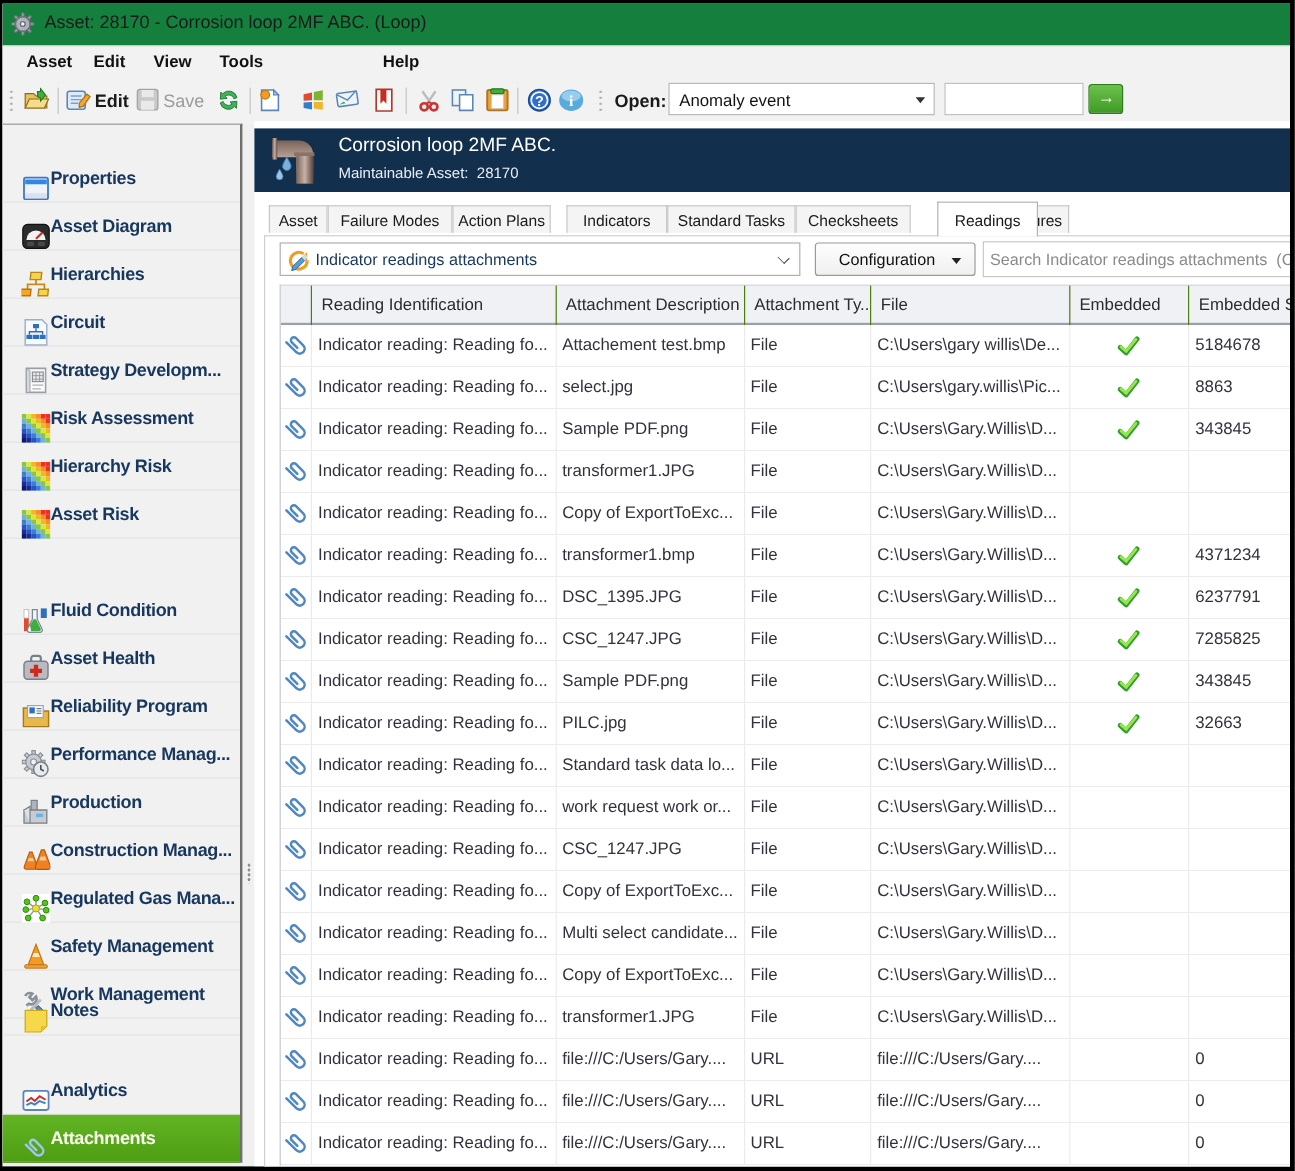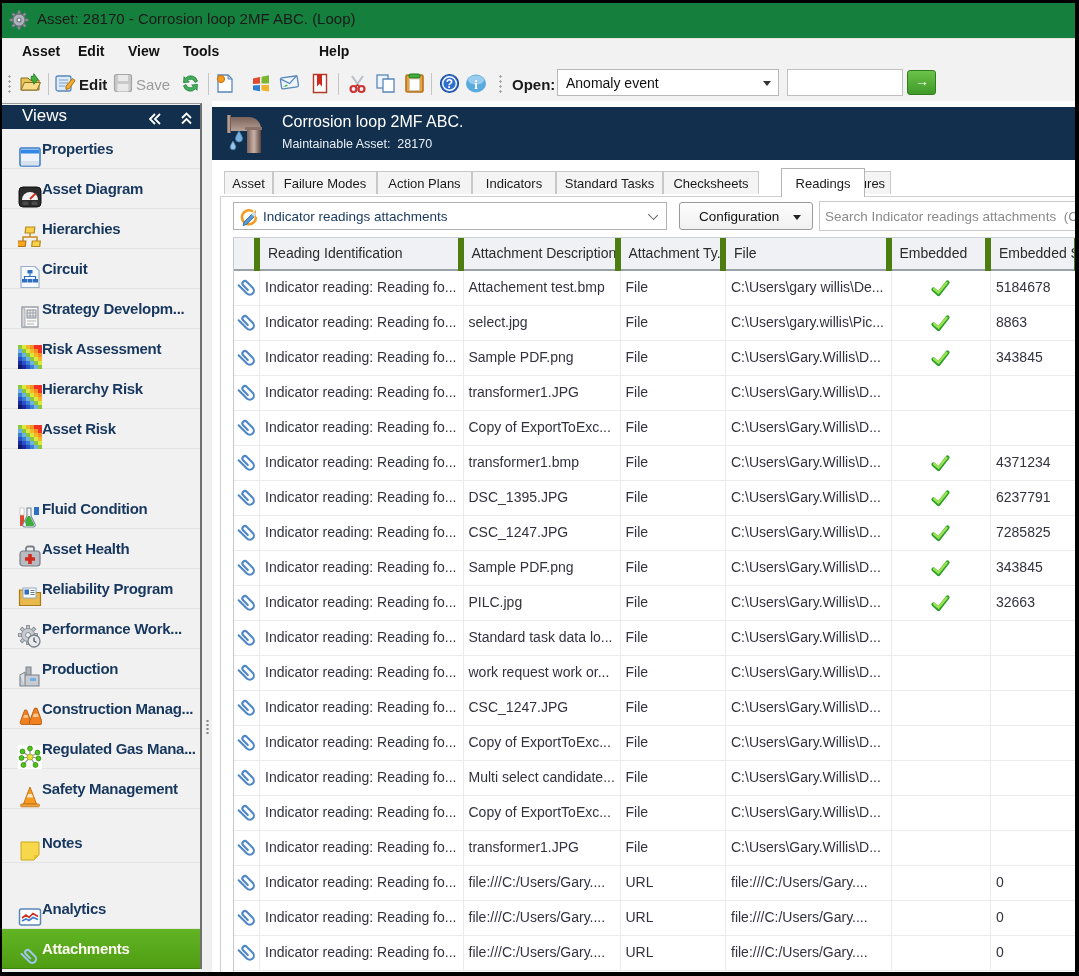--- a/index.html
+++ b/index.html
@@ -50,21 +50,21 @@
 #filtercombo .ftext{position:absolute;left:29px;top:6px;font-size:13.5px;color:#17375e;}
 #filtercombo .chev{position:absolute;right:9px;top:8px;width:8px;height:8px;border-right:1.6px solid #555;border-bottom:1.6px solid #555;transform:rotate(45deg) scale(1,.8);}
 #configbtn{position:absolute;left:467px;top:101px;width:134px;height:28px;background:linear-gradient(#fdfdfd,#f0f0f0);border:1px solid #9a9a9a;border-radius:3px;}
 #configbtn .btext{position:absolute;left:19px;top:6px;font-size:13.5px;color:#111;}
 #configbtn .arr{position:absolute;right:11px;top:12px;width:0;height:0;border-left:4.5px solid transparent;border-right:4.5px solid transparent;border-top:5px solid #222;}
 #searchbox{position:absolute;left:607px;top:100px;width:262px;height:30px;background:#fff;border:1px solid #c9c9c9;}
 #searchbox .stext{position:absolute;left:5px;top:7px;font-size:13.5px;color:#8a8a8a;white-space:nowrap;}
 
 #grid{position:absolute;left:20.5px;top:136px;width:842px;height:833px;overflow:hidden;border-left:1px solid #c5c8ce;}
 #ghead{position:absolute;left:0;top:0;width:846px;height:34px;background:#f0f1f5;border-top:1px solid #cdd0d6;border-bottom:2px solid #9aa0a8;}
-.gh{position:absolute;top:0;height:46px;font-size:14px;color:#2b2b2b;padding:7px 0 0 8px;border-right:6px solid #4d7c0f;white-space:nowrap;overflow:hidden;}
+.gh{position:absolute;top:0;height:46px;font-size:14px;color:#2b2b2b;padding:7px 0 0 8px;border-right:1px solid #4d7c0f;white-space:nowrap;overflow:hidden;}
 .grow{position:absolute;left:0;width:846px;height:35px;background:#fff;border-bottom:1px solid #ebebeb;}
 .gc{position:absolute;top:0;height:34px;font-size:14px;color:#32323e;padding:8px 0 0 5px;border-right:1px solid #ebebeb;white-space:nowrap;overflow:hidden;}
 </style></head><body>
 <div id="win">
     <div id="titlebar">
       <span style="position:absolute;left:7px;top:7px;"><svg width="20" height="20" viewBox="0 0 20 20">
           <circle cx="10" cy="10" r="6.2" fill="#aeb3bd" stroke="#6b7077" stroke-width="1.4"></circle>
           <circle cx="10" cy="10" r="2" fill="#f5f5f5" stroke="#6b7077" stroke-width="1.2"></circle>
           <rect x="8.9" y="0.6" width="2.2" height="3.4" rx="1" fill="#9aa0aa" stroke="#6b7077" stroke-width="0.9" transform="rotate(0 10 10)"></rect>
           <rect x="8.9" y="0.6" width="2.2" height="3.4" rx="1" fill="#9aa0aa" stroke="#6b7077" stroke-width="0.9" transform="rotate(45 10 10)"></rect>
@@ -162,29 +162,20 @@
       <div id="opencombo">
         <span class="ctext">Anomaly event</span>
         <span class="arr"></span>
       </div>
       <div id="openfield"></div>
       <div id="gobtn">
         <span>→</span>
       </div>
     </div>
     <div id="sidebar">
-      <div id="vhead">
-        <span class="vt">Views</span>
-        <span class="c1"><svg width="14" height="12" viewBox="0 0 14 12">
-            <path d="M7 1 L2 6 L7 11 M12 1 L7 6 L12 11" fill="none" stroke="#fff" stroke-width="1.8"></path>
-          </svg></span>
-        <span class="c2"><svg width="13" height="13" viewBox="0 0 13 13">
-            <path d="M2 6 L6.5 1.5 L11 6 M2 11.5 L6.5 7 L11 11.5" fill="none" stroke="#fff" stroke-width="1.8"></path>
-          </svg></span>
-      </div>
       <div class="sitem" style="top:25px;">
         <span class="icn">
           <svg width="24" height="24" viewBox="0 0 24 24">
             <rect x="2" y="3" width="20" height="18" rx="1.5" fill="#eef3fa" stroke="#3a78c8" stroke-width="1.5"></rect>
             <path d="M3 4.5 h18 v4 h-18 z" fill="#2f88e8"></path>
             <path d="M3 16 h18 v4.5 h-18 z" fill="#d8e2ee"></path>
           </svg>
         </span>
         <span class="slabel">Properties</span>
       </div>
@@ -417,21 +408,21 @@
               <rect x="8.6" y="0.5" width="2.8" height="4" transform="rotate(225 10 10)"></rect>
               <rect x="8.6" y="0.5" width="2.8" height="4" transform="rotate(270 10 10)"></rect>
               <rect x="8.6" y="0.5" width="2.8" height="4" transform="rotate(315 10 10)"></rect>
               <circle cx="10" cy="10" r="6.5"></circle>
               <circle cx="10" cy="10" r="2.5" fill="#f1f1f1"></circle>
             </g>
             <circle cx="16" cy="16" r="6" fill="#e8eaee" stroke="#7a8088" stroke-width="1.3"></circle>
             <path d="M16 12.5 v3.5 l2.5 1.5" fill="none" stroke="#4a5058" stroke-width="1.3"></path>
           </svg>
         </span>
-        <span class="slabel">Performance Work...</span>
+        <span class="slabel">Performance Manag...</span>
       </div>
       <div class="sitem" style="top:545px;">
         <span class="icn">
           <svg width="24" height="24" viewBox="0 0 24 24">
             <rect x="8" y="2" width="5" height="9" fill="#b0b4ba" stroke="#7a8088" stroke-width="1"></rect>
             <path d="M2 10 h19 v11 h-19z" fill="#c8ccd2" stroke="#7a8088" stroke-width="1.1"></path>
             <path d="M2 10 l5 -3 v14" fill="#dde0e4" stroke="#7a8088" stroke-width="1"></path>
             <rect x="12" y="13" width="6" height="3" fill="#6db2e0"></rect>
           </svg>
         </span>
@@ -471,20 +462,30 @@
       </div>
       <div class="sitem" style="top:665px;">
         <span class="icn">
           <svg width="24" height="24" viewBox="0 0 24 24">
             <path d="M12 2 C12 2 7 15 5.5 19 h13 C17 15 12 2 12 2z" fill="#f49c20" stroke="#c87010" stroke-width="1"></path>
             <path d="M8.8 12.5 h6.4 l-1.2 -3.4 h-4z" fill="#fde8c8"></path>
             <rect x="2.5" y="19" width="19" height="2.8" rx="1.2" fill="#e8a33d" stroke="#c87010" stroke-width=".8"></rect>
           </svg>
         </span>
         <span class="slabel">Safety Management</span>
+      </div>
+      <div class="sitem" style="top:705px;">
+        <span class="icn">
+          <svg width="24" height="24" viewBox="0 0 24 24">
+            <path d="M3 5 a4.5 4.5 0 0 1 6 -2 L6.5 6 9 8.5 12 5.5 a4.5 4.5 0 0 1 -6 6 L4 13" fill="none" stroke="#8a9098" stroke-width="2.2"></path>
+            <path d="M5 19.5 L16 8" stroke="#b8bcc2" stroke-width="2.4"></path>
+            <path d="M14 13 l7 7 -2.5 2 -7 -7z" fill="#5a86b8" stroke="#3a5a80" stroke-width=".8"></path>
+          </svg>
+        </span>
+        <span class="slabel">Work Management</span>
       </div>
       <div class="sitem" style="top:719px;">
         <span class="icn">
           <svg width="24" height="24" viewBox="0 0 24 24">
             <path d="M3 3 h18 v13 l-5 5 h-13z" fill="#f7d84a" stroke="#c8a81c" stroke-width="1"></path>
             <path d="M21 16 l-5 5 v-5z" fill="#e8c02a"></path>
           </svg>
         </span>
         <span class="slabel">Notes</span>
       </div>
@@ -533,21 +534,21 @@
             <rect x="20" y="16" width="17" height="3" fill="#8a7268"></rect>
             <path d="M14 20 c0 0 -3.5 5.5 -3.5 7.5 a3.5 3.5 0 0 0 7 0 C17.5 25.5 14 20 14 20z" fill="#7ab0dd" stroke="#4a80b0" stroke-width=".8"></path>
             <path d="M8 30 c0 0 -2.8 4.5 -2.8 6 a2.8 2.8 0 0 0 5.6 0 C10.8 34.5 8 30 8 30z" fill="#9ac4e8" stroke="#4a80b0" stroke-width=".8"></path>
           </svg></span>
         <span class="t1">Corrosion loop 2MF ABC.</span>
         <span class="t2">Maintainable Asset:&nbsp;&nbsp;28170</span>
       </div>
       <div id="tabs">
         <span class="tab" style="left:7px;width:49px;">Asset</span>
         <span class="tab" style="left:56px;width:104px;">Failure Modes</span>
-        <span class="tab" style="left:160px;width:95px;">Action Plans</span>
+        <span class="tab" style="left:160px;width:82px;">Action Plans</span>
         <span class="tab" style="left:255px;width:84px;">Indicators</span>
         <span class="tab" style="left:339px;width:107px;">Standard Tasks</span>
         <span class="tab" style="left:446px;width:96px;">Checksheets</span>
         <span class="tab active" style="left:564px;width:84px;">Readings</span>
         <span class="tab" style="left:616px;width:58px;">Failures</span>
       </div>
       <div id="tabpanel"></div>
       <div id="filtercombo">
         <span style="position:absolute;left:5px;top:4px;"><svg width="20" height="20" viewBox="0 0 20 20">
             <path d="M17 10 a7 7 0 1 1 -3 -5.5" fill="none" stroke="#f49c20" stroke-width="2.6"></path>

